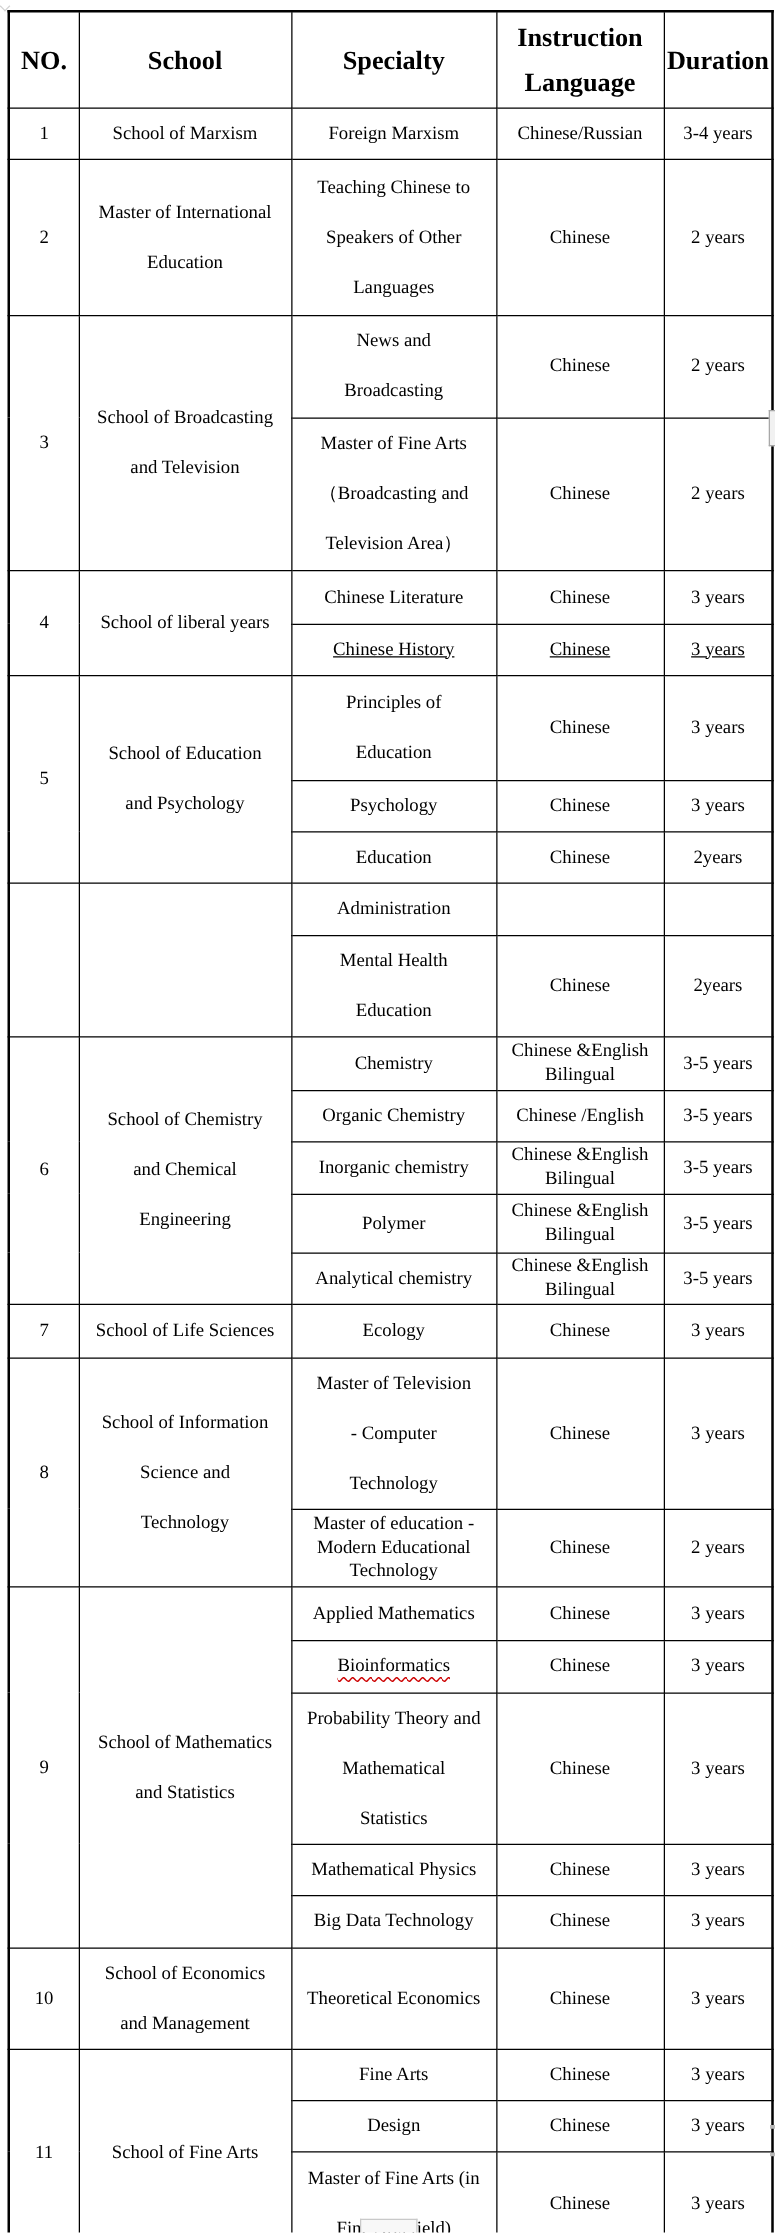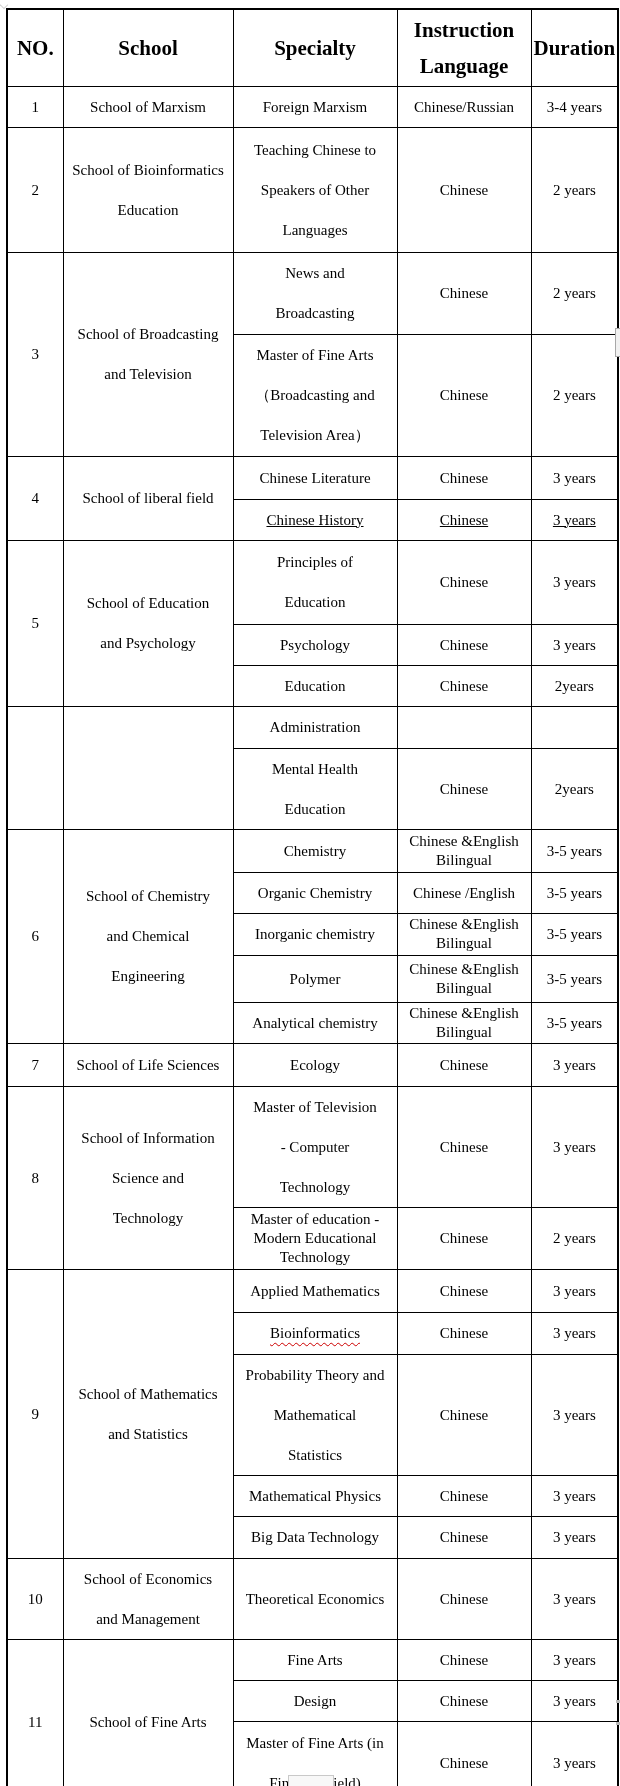--- a/index.html
+++ b/index.html
@@ -117,21 +117,21 @@
   <tbody id="table-body">
       <tr style="height: 36px;">
         <td rowspan="1">1</td>
         <td rowspan="1">School of Marxism</td>
         <td>Foreign Marxism</td>
         <td>Chinese/Russian</td>
         <td>3-4 years</td>
       </tr>
       <tr style="height: 125px;">
         <td rowspan="1">2</td>
-        <td rowspan="1">School of Bioinformatics
+        <td rowspan="1">Master of International
 Education</td>
         <td>Teaching Chinese to
 Speakers of Other
 Languages</td>
         <td>Chinese</td>
         <td>2 years</td>
       </tr>
       <tr style="height: 82px;">
         <td rowspan="2">3</td>
         <td rowspan="2">School of Broadcasting
@@ -143,21 +143,21 @@
       </tr>
       <tr style="height: 122px;">
         <td>Master of Fine Arts
 （Broadcasting and
 Television Area）</td>
         <td>Chinese</td>
         <td>2 years</td>
       </tr>
       <tr style="height: 43px;">
         <td rowspan="2">4</td>
-        <td rowspan="2">School of liberal field</td>
+        <td rowspan="2">School of liberal years</td>
         <td>Chinese Literature</td>
         <td>Chinese</td>
         <td>3 years</td>
       </tr>
       <tr style="height: 38px; text-decoration: underline;">
         <td>Chinese History</td>
         <td>Chinese</td>
         <td>3 years</td>
       </tr>
       <tr style="height: 84px;">

